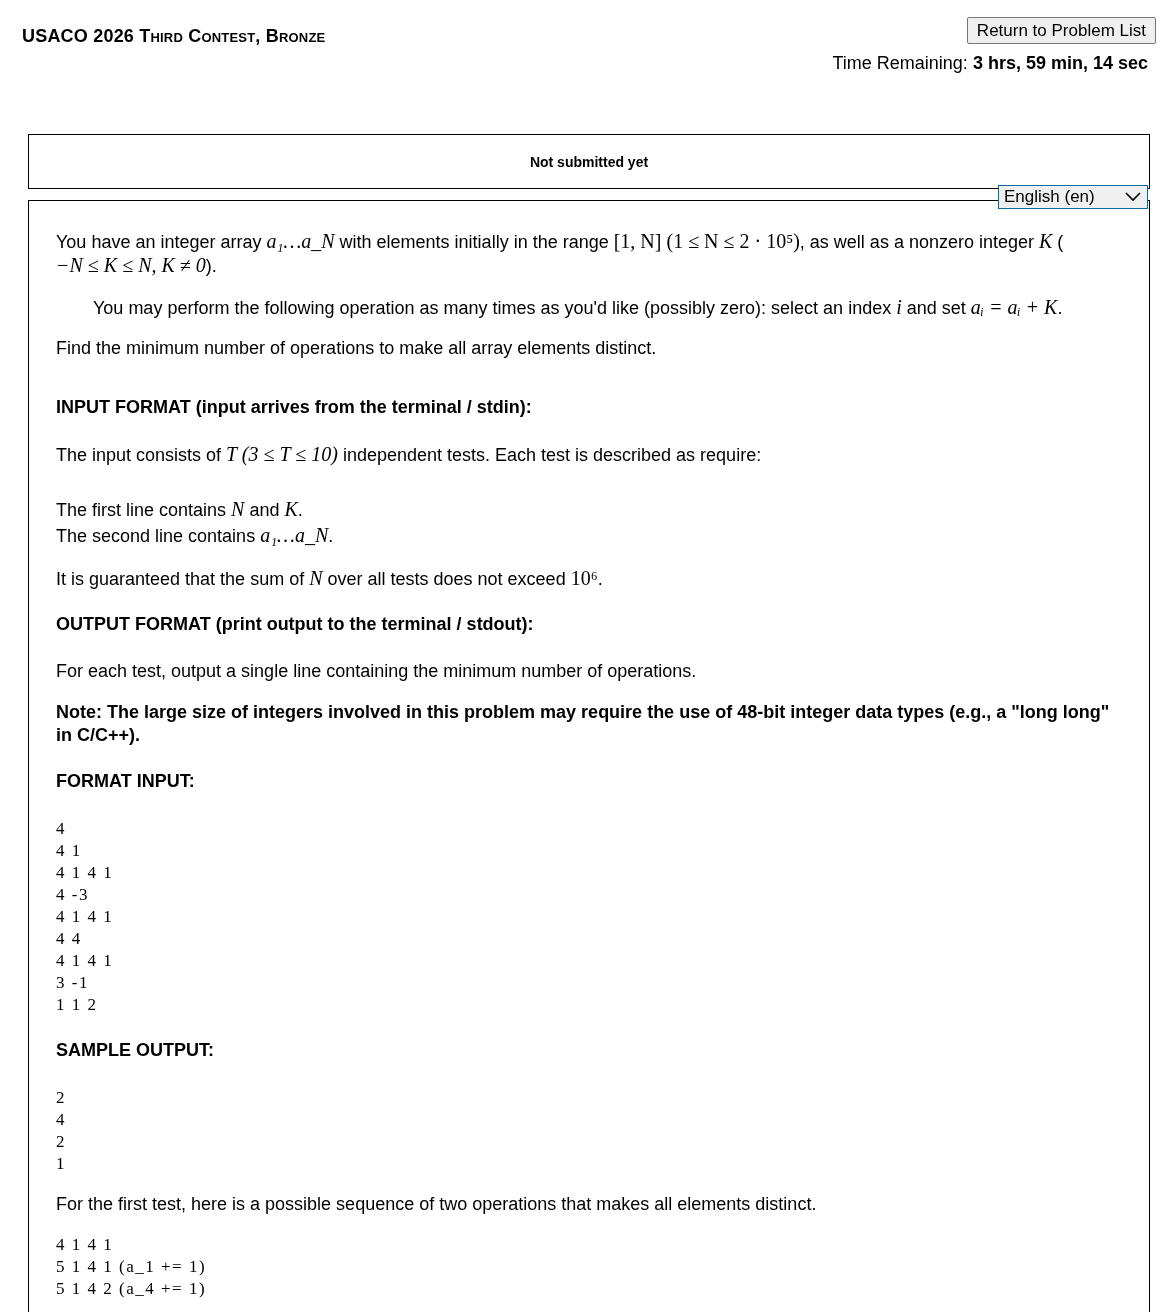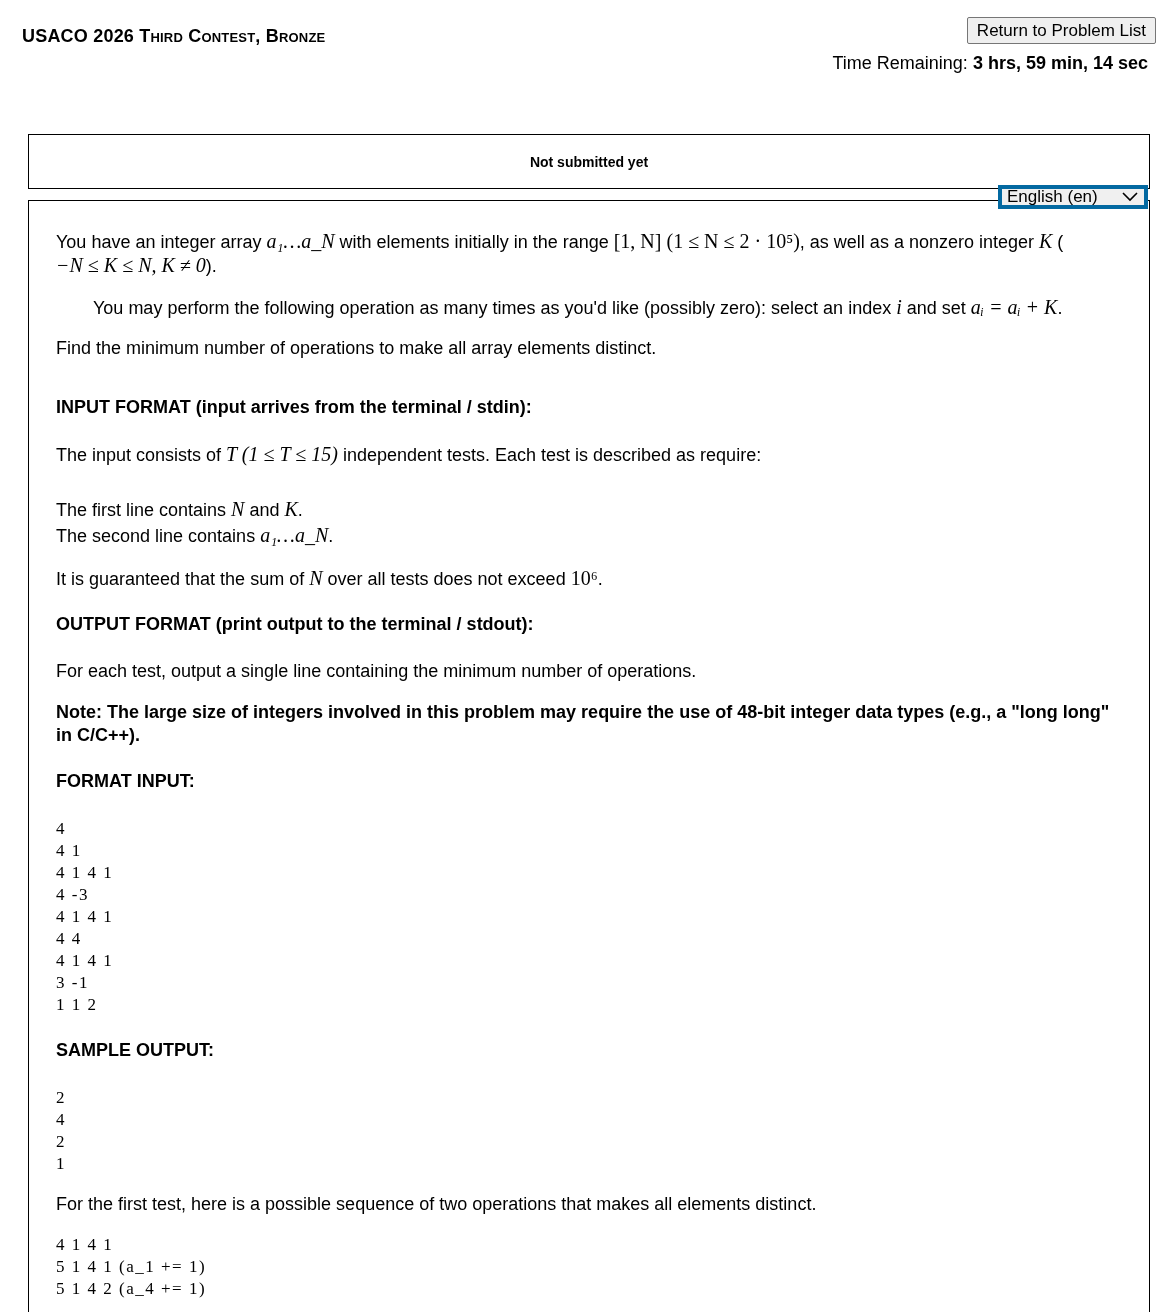--- a/index.html
+++ b/index.html
@@ -32,21 +32,21 @@
     display: flex; align-items: center; justify-content: center;
     font-weight: bold; font-size: 14px; margin-top: 20px;
   }
   .problem-box {
     position: absolute; left: 28px; top: 200px; width: 1122px; height: 1200px;
     border: 1.5px solid #000; box-sizing: border-box;
   }
   .lang-select {
     position: absolute; right: 15px; top: 185px;
     width: 150px; height: 24px; box-sizing: border-box;
-    background: #f0f0f0; border: 4px solid #0369a1;
+    background: #f0f0f0; border: 1px solid #0369a1;
     font-size: 17px; line-height: 22px; padding-left: 5px;
     display: flex; align-items: center; justify-content: space-between;
     cursor: pointer; z-index: 2; gap: 16px;
   }
   .lang-select .chev { width: 22px; height: 22px; display: flex; align-items: center; justify-content: center; margin-right: 3px; }
   .content {
     position: absolute; left: 56px; top: 230px; width: 1070px;
     font-size: 18px; line-height: 23px;
   }
   .content p { margin: 0; }
@@ -95,21 +95,21 @@
 
   <p class="abs" style="top:66px;margin-left:37px;">
     <span>You may perform the following operation as many times as you'd like (possibly zero): select an index </span><span class="math">i</span><span> and set </span><span class="math">aᵢ = aᵢ + K</span><span>.</span>
   </p>
 
   <p class="abs" style="top:107px;">Find the minimum number of operations to make all array elements distinct.</p>
 
   <p class="abs h" style="top:166px;">INPUT FORMAT (input arrives from the terminal / stdin):</p>
 
   <p class="abs" style="top:213px;">
-    <span>The input consists of </span><span class="math">T (1 ≤ T ≤ 15)</span><span> independent tests. Each test is described as require:</span>
+    <span>The input consists of </span><span class="math">T (3 ≤ T ≤ 10)</span><span> independent tests. Each test is described as require:</span>
   </p>
 
   <p class="abs" style="top:268px;">
     <span>The first line contains </span><span class="math">N</span><span> and </span><span class="math">K</span><span>.</span>
   </p>
 
   <p class="abs" style="top:294px;">
     <span>The second line contains </span><span class="math">a₁…a_N</span><span>.</span>
   </p>
 

